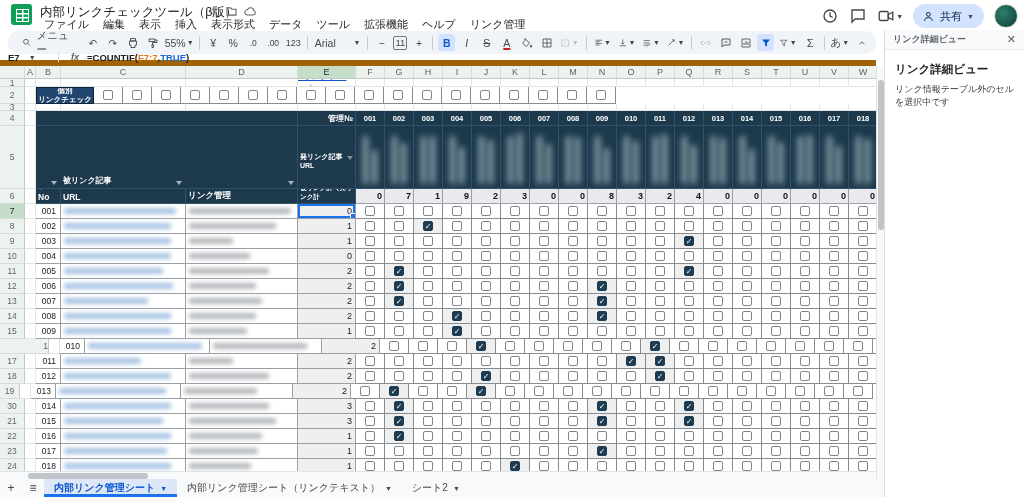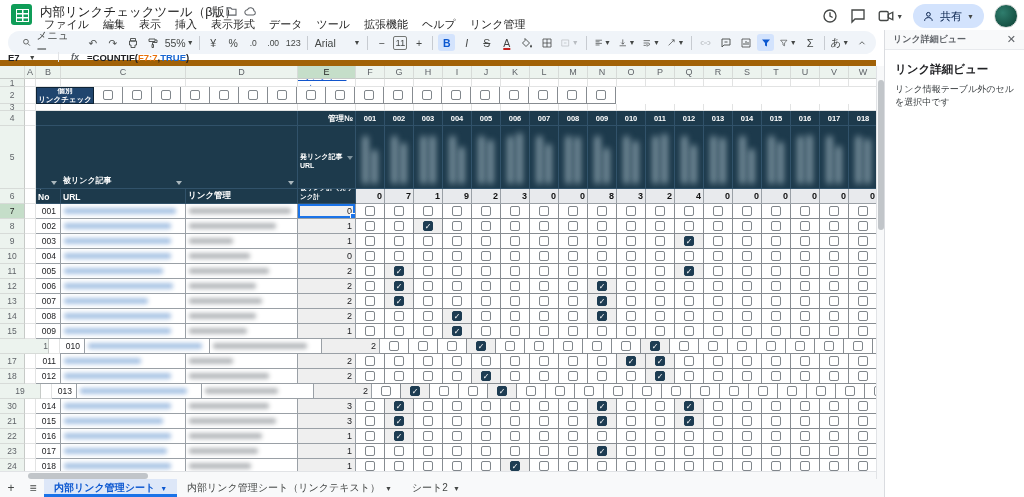--- a/index.html
+++ b/index.html
@@ -1377,21 +1377,21 @@
         <span class="cbx"></span>
       </div>
       <div class="cell cbcell" style="width: 29px;">
         <span class="cbx"></span>
       </div>
       <div class="cell cbcell" style="width: 29px;">
         <span class="cbx"></span>
       </div>
     </div>
     <div class="grow" style="height: 15px;">
-      <div class="cell gut" style="width: 41px; text-align: right;">19</div>
+      <div class="cell gut" style="width: 20px; text-align: right;">19</div>
       <div class="cell " style="width: 11px;"></div>
       <div class="cell nocell" style="width: 25px;">013</div>
       <div class="cell " style="width: 125px; border-color: rgb(154, 160, 166);">
         <div class="blurbar" style="margin:4px 3px;width:86%"></div>
       </div>
       <div class="cell " style="width: 112px; border-color: rgb(154, 160, 166);">
         <div class="blurbar gray" style="margin:4px 3px;width:66%"></div>
       </div>
       <div class="cell ecell" style="width: 58px;">2</div>
       <div class="cell cbcell" style="width: 29px;">

